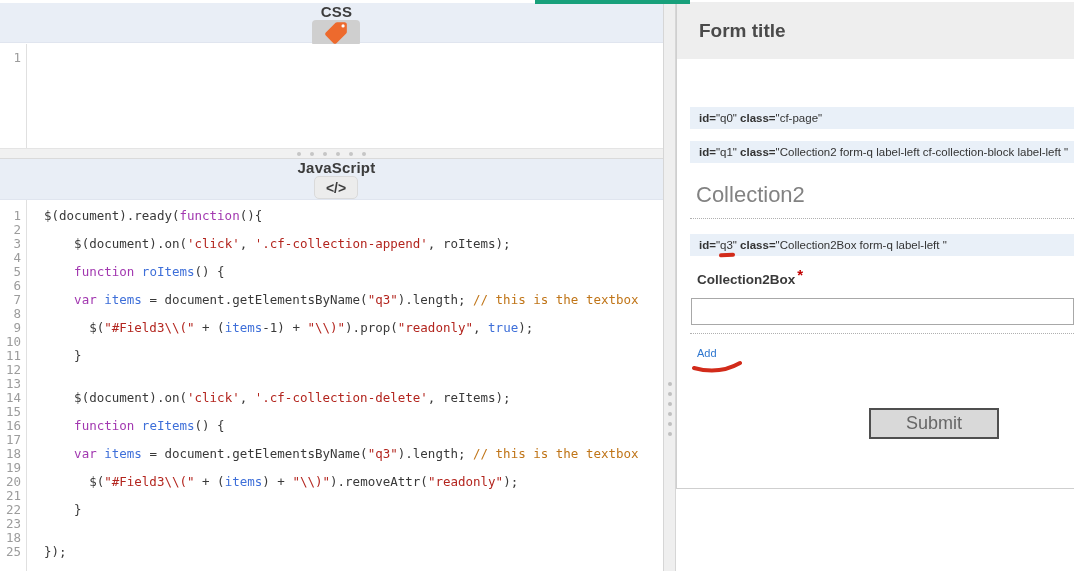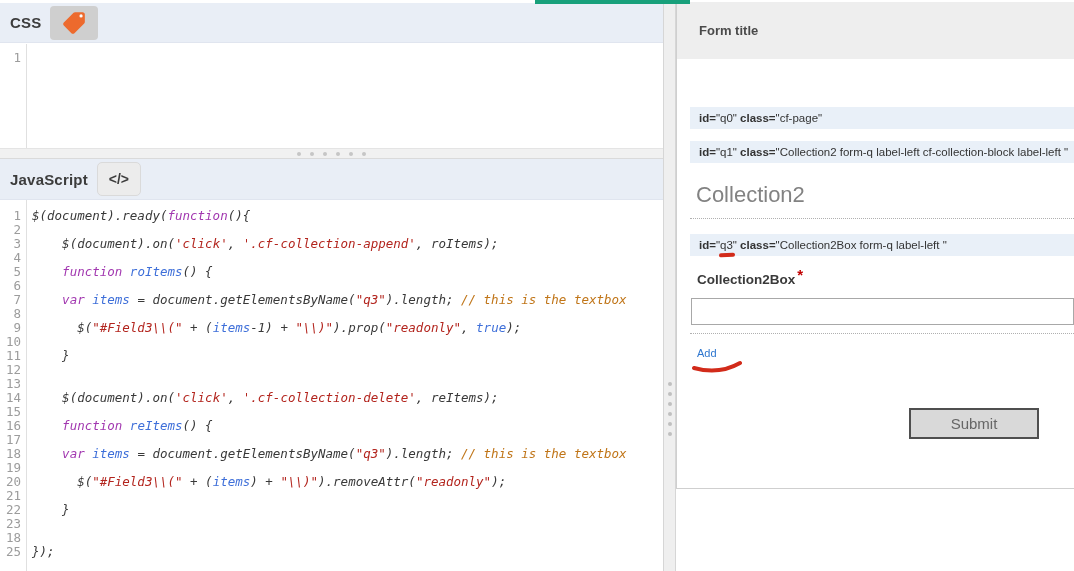--- a/index.html
+++ b/index.html
@@ -2,40 +2,40 @@
 <html style="--progress: #18a07b; --header_bg: #e9eef6; --link_blue: #2d7ed8; --marker_red: #d22b1a; --string_red: #b3251e; --keyword_purple: #a238b0; --identifier_blue: #3e6fd9; --comment_orange: #c07518; --idbar_bg: #e9f0f8; --tag_orange: #ed6a2d;"><head>
 <meta charset="utf-8">
 <style>
   html,body{margin:0;padding:0;}
   .stage{position:relative;width:1074px;height:571px;background:#fff;overflow:hidden;
          font-family:"Liberation Sans",sans-serif;-webkit-font-smoothing:antialiased;}
 
   
   .left-col{position:absolute;left:0;top:0;width:663px;height:571px;background:#fff;}
   .panel-header{position:absolute;left:0;right:0;height:40px;background:var(--header_bg,#e9eef6);
-                border-bottom:1px solid #e0e5ef;display:flex;align-items:center;box-sizing:border-box;}
+                border-bottom:1px solid #e0e5ef;display:flex;align-items:center;box-sizing:border-box;flex-direction:column;}
   .panel-title{font-weight:bold;font-size:15px;color:#3c3c3c;margin-left:10px;letter-spacing:.2px;}
   .icon-btn{margin-left:9px;border:none;border-radius:4px;cursor:pointer;display:flex;
             align-items:center;justify-content:center;padding:0;}
   .tag-btn{width:48px;height:34px;background:#cfcfcf;}
   .code-btn{width:44px;height:34px;background:#ececec;border:1px solid #dadada;border-radius:5px;
             font-weight:bold;font-size:14px;color:#3c3c3c;}
   .learn-more{position:absolute;right:12px;top:50%;transform:translateY(-50%);
               color:var(--link_blue,#2d7ed8);font-size:14.5px;text-decoration:none;cursor:pointer;margin-top:39px;}
 
   .css-panel{position:absolute;top:0;left:0;right:0;height:148px;background:#fff;}
   .css-panel .panel-header{top:3px;}
   .editor{position:absolute;left:0;right:0;background:#fff;
           font-family:"DejaVu Sans Mono","Liberation Mono",monospace;font-size:12.5px;}
   .css-editor{top:44px;bottom:0;}
   .gutter-col{position:absolute;left:0;top:0;bottom:0;width:27px;border-right:1px solid #e0e0e0;
               color:#9c9c9c;text-align:right;box-sizing:border-box;}
   .gutter-col .ln{height:14px;line-height:14px;padding-right:5px;}
   .code-col{position:absolute;left:28px;right:0;top:0;bottom:0;white-space:pre;color:#393939;overflow:hidden;}
-  .code-col .cl{height:14px;line-height:14px;padding-left:4px;font-style:italic;}
+  .code-col .cl{height:14px;line-height:14px;padding-left:16px;}
   .pad-css{padding-top:7px;} .pad-js{padding-top:9px;}
   .tk-b{color:#393939}.tk-k{color:var(--keyword_purple,#a238b0)}.tk-f{color:var(--identifier_blue,#3e6fd9)}
   .tk-s{color:var(--string_red,#b3251e)}.tk-c{color:var(--comment_orange,#c07518)}
 
   .h-divider{position:absolute;top:148px;left:0;right:0;height:11px;background:#f1f1f1;
              border-top:1px solid #e4e4e4;border-bottom:1px solid #dadada;box-sizing:border-box;
              display:flex;align-items:center;justify-content:center;gap:9px;cursor:row-resize;}
   .hdot{width:4px;height:4px;border-radius:50%;background:#c6c6c6;}
 
   .js-panel{position:absolute;top:159px;bottom:0;left:0;right:0;background:#86efac;}
@@ -47,40 +47,40 @@
             border-left:1px solid #d6d6d6;border-right:1px solid #d6d6d6;box-sizing:border-box;cursor:col-resize;}
   .v-dots{position:absolute;top:382px;left:50%;transform:translateX(-50%);
           display:flex;flex-direction:column;gap:6px;}
   .vdot{width:4px;height:4px;border-radius:50%;background:#c0c0c0;}
 
   
   .preview{position:absolute;left:676px;top:2px;width:398px;height:487px;background:#fff;
            border-left:1px solid #cfcfcf;border-bottom:1px solid #cfcfcf;box-sizing:border-box;overflow:hidden;}
   .form-header{position:absolute;top:0;left:0;right:0;height:57px;background:#eeeeee;
                display:flex;align-items:center;}
-  .form-title{margin-left:22px;font-size:13px;font-weight:bold;color:#4a4a4a;}
+  .form-title{margin-left:22px;font-size:19px;font-weight:bold;color:#4a4a4a;}
   .idbar{position:absolute;left:13px;right:0;background:var(--idbar_bg,#e9f0f8);
          font-size:11.5px;color:#333;padding:5px 9px;box-sizing:border-box;white-space:nowrap;}
   .idbar b{font-weight:bold;}
   #bar-q0{top:105px;} #bar-q1{top:139px;} #bar-q3{top:232px;}
   .redmark{position:relative;}
   .redmark::after{content:"";position:absolute;left:-1px;right:-2px;bottom:-5px;height:3.5px;
                   background:var(--marker_red,#d22b1a);border-radius:2px;transform:rotate(-3deg);}
   .section-title{position:absolute;left:19px;top:180px;font-size:22px;color:#828282;font-weight:400;}
   .dotted{position:absolute;left:13px;right:0;height:0;border-top:1px dotted #b0b0b0;}
   #dotted-1{top:216px;} #dotted-2{top:331px;}
   .field-label{position:absolute;left:20px;top:268px;font-weight:bold;font-size:13.5px;color:#3a3a3a;}
   .req{color:#c00000;font-size:15px;position:relative;top:-4px;margin-left:2px;font-weight:bold;}
   .text-input{position:absolute;left:14px;right:0;top:296px;height:27px;border:1px solid #a8a8a8;
               background:#fff;box-sizing:border-box;padding:0 6px;font-size:13px;font-family:inherit;}
   .add-link{position:absolute;left:20px;top:345px;color:#2d76cf;font-size:11px;
             text-decoration:none;cursor:pointer;}
   .add-mark{position:absolute;left:13px;top:357px;width:54px;height:15px;pointer-events:none;}
   .submit-btn{position:absolute;left:192px;top:406px;width:130px;height:31px;background:#d9d9d9;
-              border:2px solid #4f4f4f;color:#666;font-size:15px;font-family:inherit;cursor:pointer;margin-left:40px;}
+              border:2px solid #4f4f4f;color:#666;font-size:18px;font-family:inherit;cursor:pointer;}
 
   .progress{position:absolute;left:535px;top:0;width:155px;height:4px;background:var(--progress,#18a07b);}
 </style>
 </head>
 <body>
 
 <div class="stage">
 
   <div class="left-col">
 

